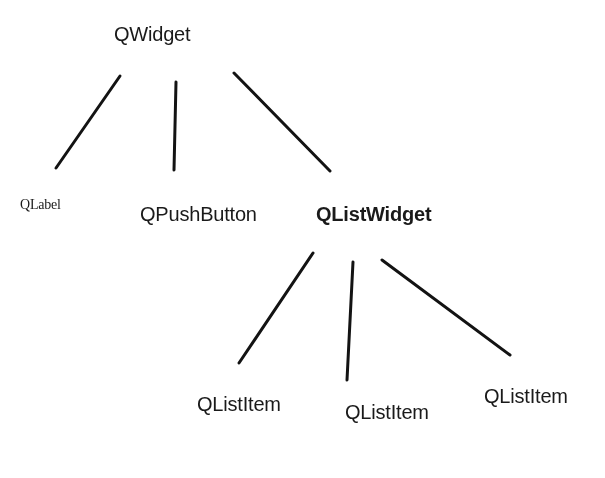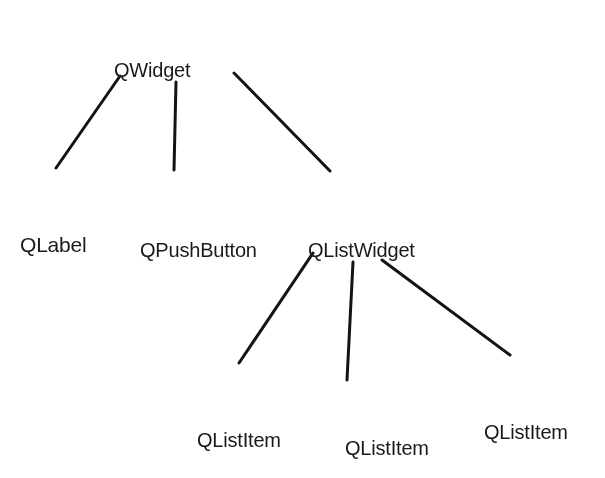--- a/index.html
+++ b/index.html
@@ -27,26 +27,25 @@
     stroke-width: 3;
     stroke-linecap: round;
   }
   .node-label {
     position: absolute;
     font-size: 20px;
     line-height: 1.15;
     color: #1a1a1a;
     white-space: nowrap;
     letter-spacing: -0.2px;
-    margin-top: 36px;
   }
   .lbl-qwidget      { left: 114px; top: 23px; }
-  .lbl-qlabel       { left: 20px;  top: 197px; font-size: 21px; }
+  .lbl-qlabel       { left: 20px;  top: 197px; font-size: 14px; font-family: Liberation Serif, serif; }
   .lbl-qpushbutton  { left: 140px; top: 203px; text-align: center; }
-  .lbl-qlistwidget  { left: 308px; top: 203px; }
+  .lbl-qlistwidget  { left: 316px; top: 203px; font-weight: bold; }
   .lbl-qlistitem1   { left: 197px; top: 393px; }
   .lbl-qlistitem2   { left: 345px; top: 401px; }
   .lbl-qlistitem3   { left: 484px; top: 385px; }
 </style>
 </head>
 <body>
 
 <div class="canvas">
 
   <svg class="edges-svg" viewBox="0 0 605 478" xmlns="http://www.w3.org/2000/svg">

